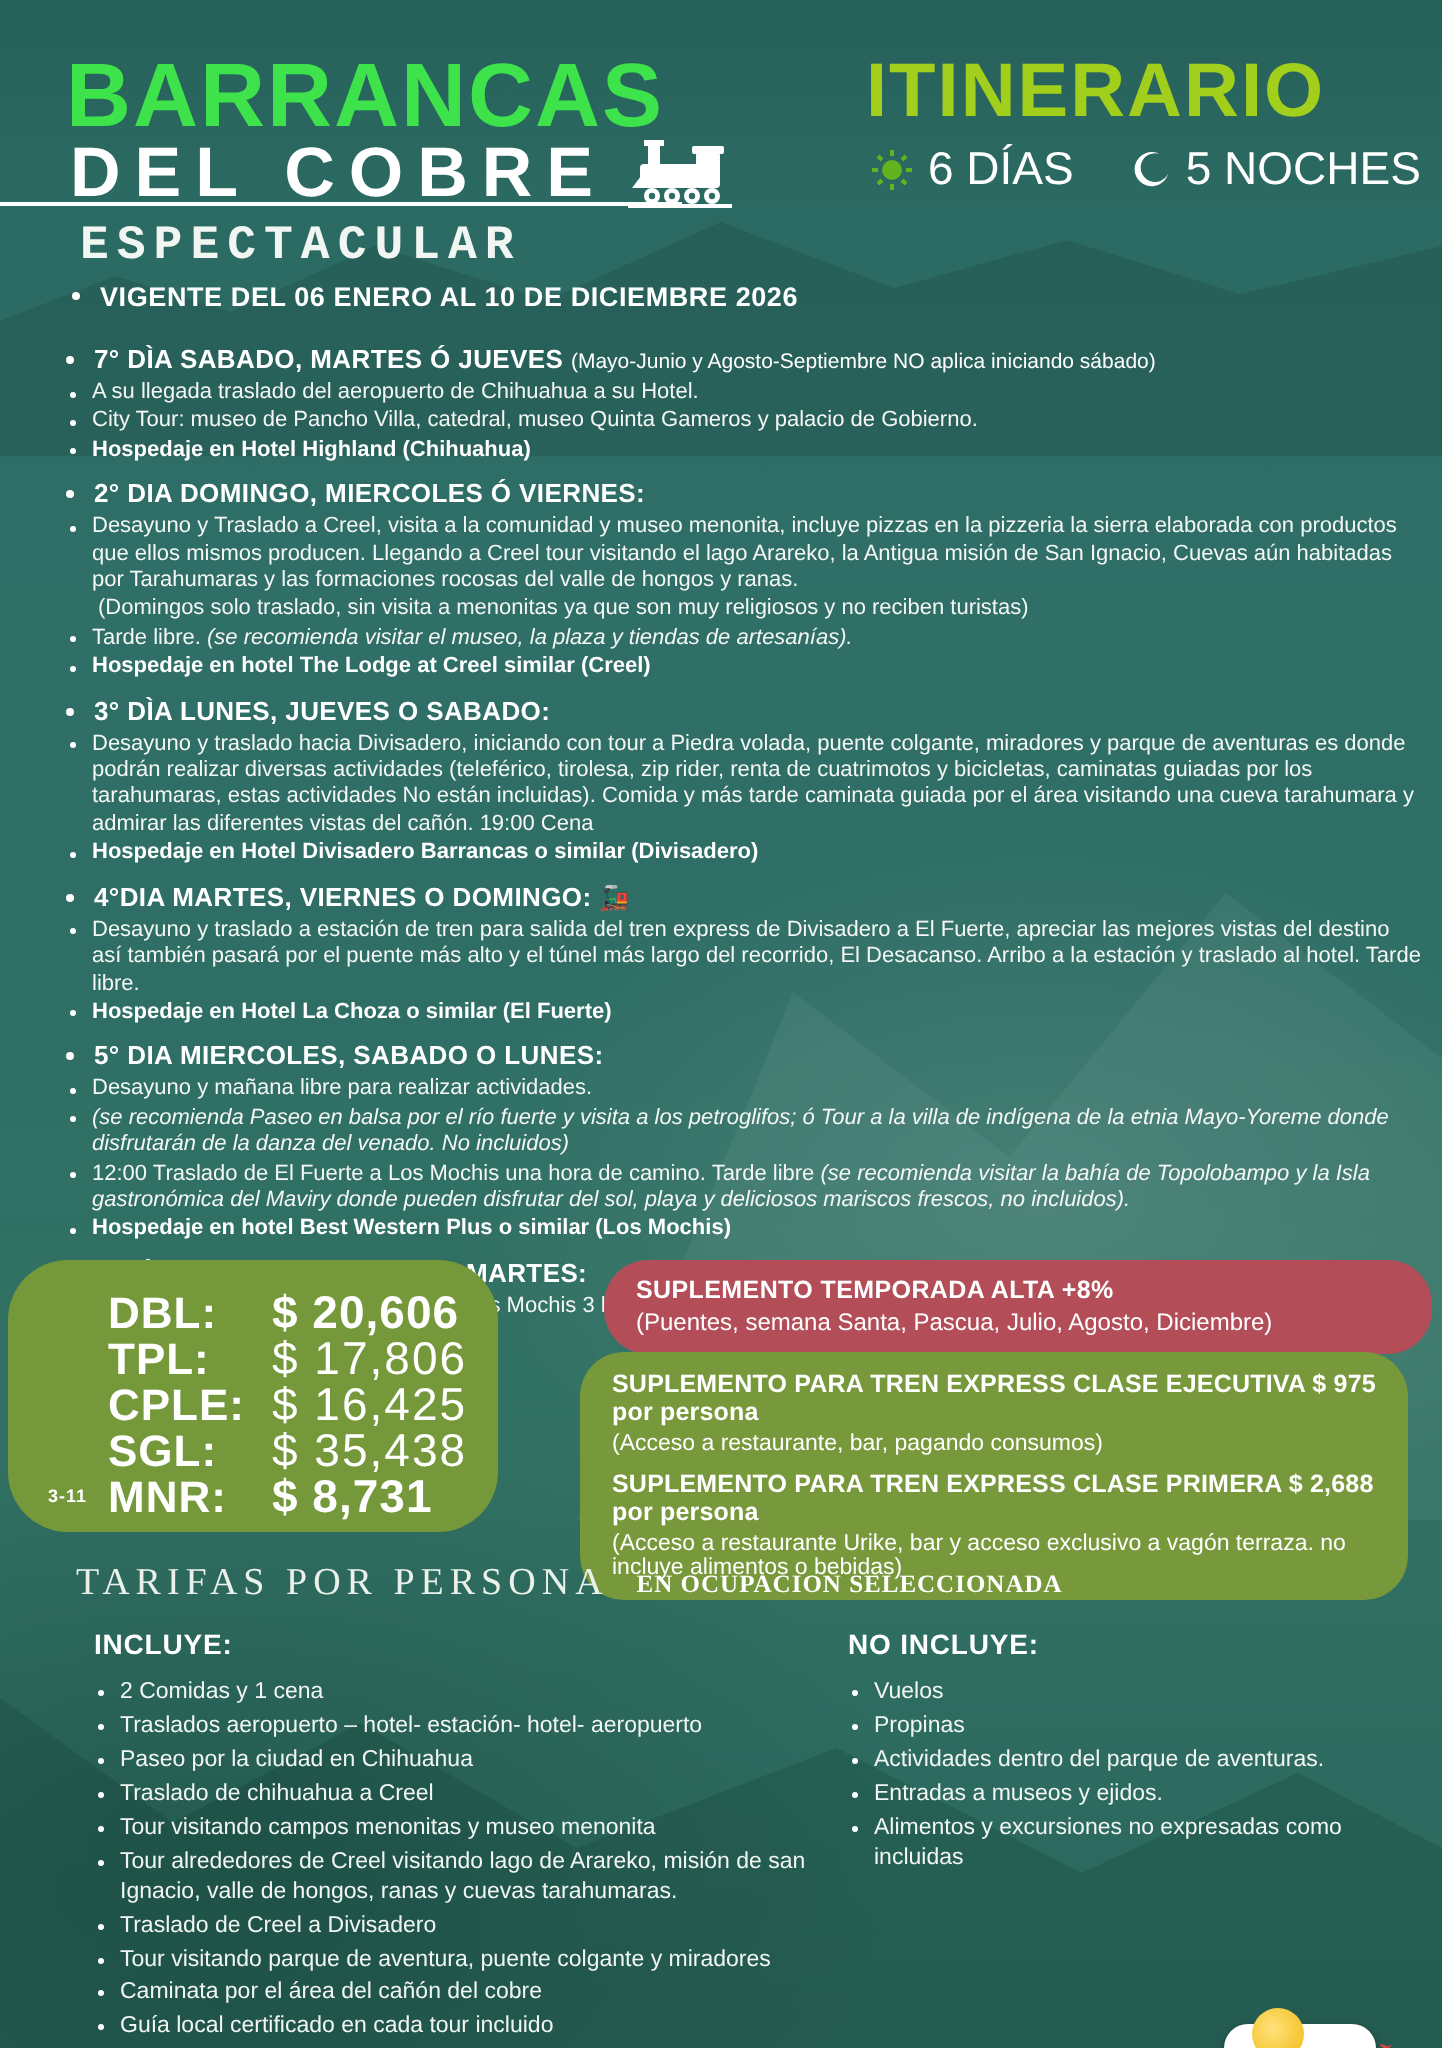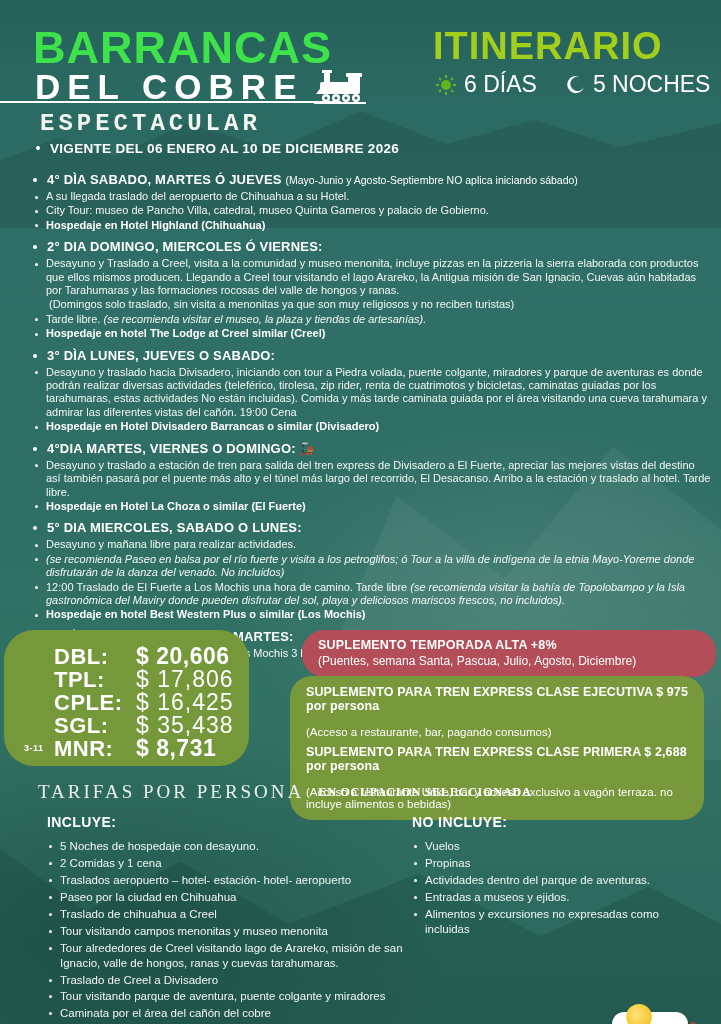--- a/index.html
+++ b/index.html
@@ -54,33 +54,33 @@
   .price-row .age { position:absolute; left:-30px; top:8px; font-size:9px; font-weight:700; letter-spacing:0.5px; }
   .price-row .lab { width:82px; font-size:22px; font-weight:800; letter-spacing:0.5px; }
   .price-row .val { font-size:23px; font-weight:400; letter-spacing:1px; }
   .price-row .val.vb { font-weight:800; letter-spacing:0.5px; }
 
   .supp-red { position:absolute; left:302px; top:630px; width:414px; background:#b34d58; border-radius:22px; padding:8px 16px 9px; }
   .supp-red .t { font-size:12.5px; font-weight:800; letter-spacing:0.2px; }
   .supp-red .d { font-size:12px; margin-top:2px; }
   .supp-green { position:absolute; left:290px; top:676px; width:414px; background:#78993b; border-radius:22px; padding:9px 16px 10px; }
   .supp-green .t { font-size:12.5px; font-weight:800; letter-spacing:0.1px; }
-  .supp-green .d { font-size:11.5px; margin-top:13px; }
+  .supp-green .d { font-size:11.5px; margin-top:3px; }
   .supp-green .entry + .entry { margin-top:7px; }
 
   .tarifas { position:absolute; left:38px; top:781px; display:flex; align-items:center; gap:14px;font-family:Liberation Serif, serif; }
   .tarifas .t1 { font-size:19px; font-weight:400; letter-spacing:3px; color:#eaf1ea; }
   .tarifas .t2 { font-size:12.5px; font-weight:800; letter-spacing:0.5px; }
 
   .list-col h4 { font-size:14px; font-weight:800; letter-spacing:0.4px; margin-bottom:9px; }
   .list-col ul { list-style:none; }
   .list-col li { position:relative; padding-left:13px; font-size:11.5px; line-height:1.3; margin-bottom:2px; color:#f2f6f2; }
   .list-col li::before { content:""; position:absolute; left:2px; top:6px; width:3px; height:3px; border-radius:50%; background:#fff; }
   .incluye { position:absolute; left:47px; top:814px; width:378px; }
-  .no-incluye { position:absolute; left:412px; top:814px; width:288px; }
+  .no-incluye { position:absolute; left:424px; top:814px; width:288px; }
 
   
   .logo { position:absolute; left:612px; top:1012px; width:76px; height:54px; background:#ffffff; border-radius:12px;
           box-shadow:0 1px 3px rgba(0,0,0,0.3); display:flex; align-items:center; justify-content:center; gap:6px; }
   .logo .sun { position:absolute; left:14px; top:-8px; width:26px; height:26px; border-radius:50%;
                background:radial-gradient(circle at 40% 40%, #ffe27a, #f5c531 70%); z-index:0; }
   .logo .grp { position:relative; z-index:1; text-align:center; }
   .logo .big { font-size:19px; font-weight:800; color:#12222b; line-height:1; letter-spacing:0.5px; }
   .logo .tiny { font-size:5px; color:#2a3a44; letter-spacing:0.3px; margin-top:1px; }
   .logo .sep { width:2px; height:28px; background:#12222b; z-index:1; }
@@ -151,21 +151,21 @@
       <span>5 NOCHES</span>
     </span>
   </div>
 
   <div class="vigente">VIGENTE DEL 06 ENERO AL 10 DE DICIEMBRE 2026</div>
 
   <main class="days">
 
     <section class="day">
       <h3 class="day-title">
-        <span>4° DÌA SABADO, MARTES Ó JUEVES</span>
+        <span>7° DÌA SABADO, MARTES Ó JUEVES</span>
         <span class="note">(Mayo-Junio y Agosto-Septiembre NO aplica iniciando sábado)</span>
       </h3>
       <ul>
         <li><span>A su llegada traslado del aeropuerto de Chihuahua a su Hotel.</span></li>
         <li><span>City Tour: museo de Pancho Villa, catedral, museo Quinta Gameros y palacio de Gobierno.</span></li>
         <li class="b"><span>Hospedaje en Hotel Highland (Chihuahua)</span></li>
       </ul>
     </section>
 
     <section class="day">
@@ -264,21 +264,20 @@
   </aside>
 
   <div class="tarifas">
     <span class="t1">TARIFAS POR PERSONA</span>
     <span class="t2">EN OCUPACION SELECCIONADA</span>
   </div>
 
   <section class="list-col incluye">
     <h4>INCLUYE:</h4>
     <ul>
-      <li>5 Noches de hospedaje con desayuno.</li>
       <li>2 Comidas y 1 cena</li>
       <li>Traslados aeropuerto – hotel- estación- hotel- aeropuerto</li>
       <li>Paseo por la ciudad en Chihuahua</li>
       <li>Traslado de chihuahua a Creel</li>
       <li>Tour visitando campos menonitas y museo menonita</li>
       <li>Tour alrededores de Creel visitando lago de Arareko, misión de san Ignacio, valle de hongos, ranas y cuevas tarahumaras.</li>
       <li>Traslado de Creel a Divisadero</li>
       <li>Tour visitando parque de aventura, puente colgante y miradores</li>
       <li>Caminata por el área del cañón del cobre</li>
       <li>Guía local certificado en cada tour incluido</li>

